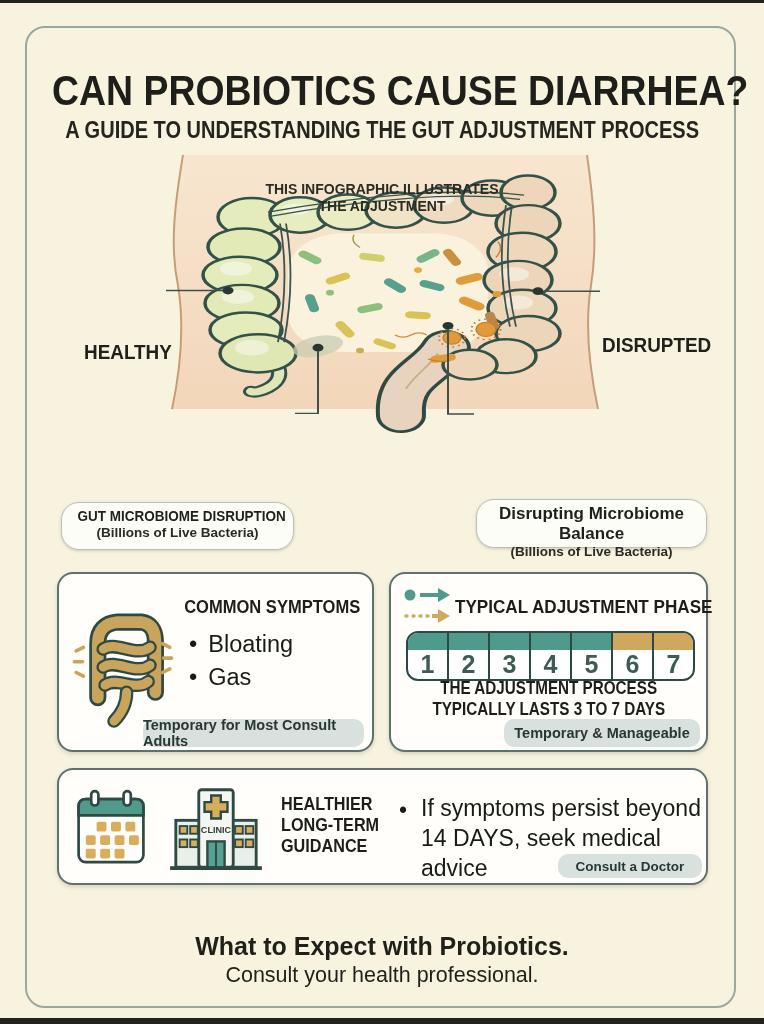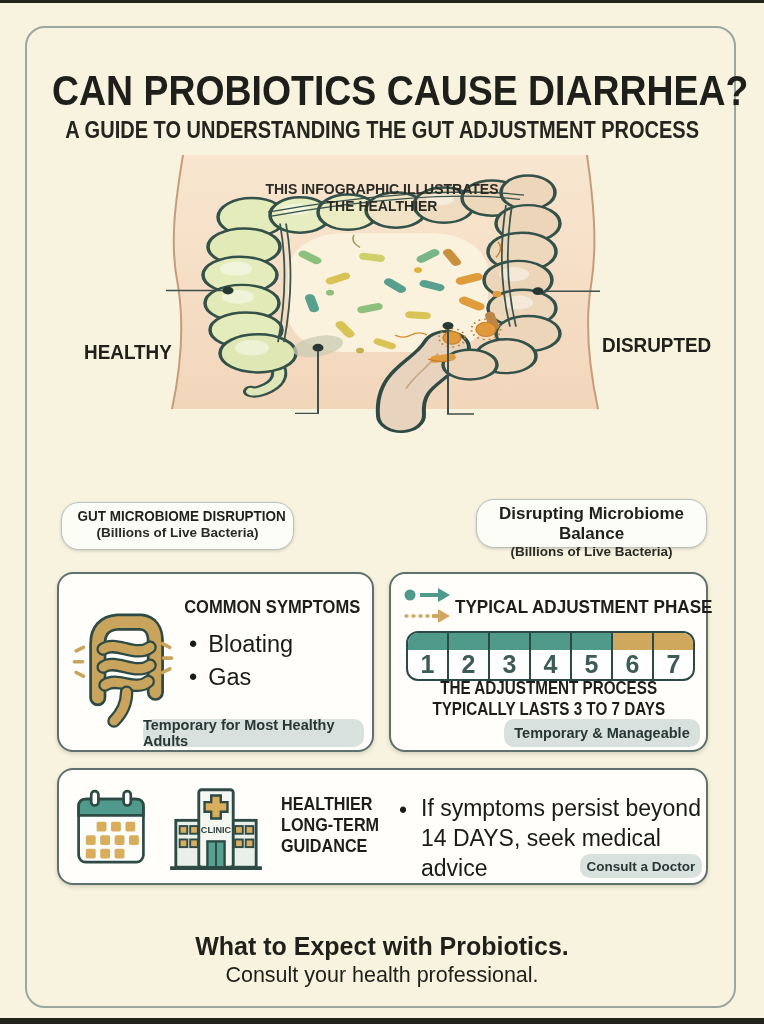--- a/index.html
+++ b/index.html
@@ -48,21 +48,21 @@
   #card-symptoms   { left:57px;  top:572px; width:317px; height:180px; }
   #card-adjustment { left:389px; top:572px; width:319px; height:180px; }
   #card-guidance   { left:57px;  top:768px; width:651px; height:117px; }
 
   .badge {
     position:absolute; background:#d9e1de; border-radius:10px; color:#273734;
     font-weight:600; display:flex; align-items:center; justify-content:center;
   }
   #badge-symptoms   { right:8px; bottom:3px; width:221px; height:28px; font-size:14.5px; }
   #badge-adjustment { right:6px; bottom:3px; width:196px; height:28px; font-size:14.5px; }
-  #badge-guidance   { right:4px; bottom:5px; width:122px; height:24px; font-size:13.5px; }
+  #badge-guidance   { right:4px; bottom:5px; width:144px; height:24px; font-size:13.5px; }
 
   .card-h { font-weight:800; color:#1d1e19; }
   #symptoms-title { position:absolute; left:112px; top:22px; width:196px; text-align:center; font-size:19px; }
   #symptoms-list { position:absolute; left:130px; top:54px; list-style:none; }
   #symptoms-list li { font-size:23.5px; font-weight:500; color:#191b16; line-height:1.4; }
   #symptoms-list li::before { content:"•"; margin-right:11px; }
   #gut-icon { position:absolute; left:10px; top:16px; }
 
   #adjustment-title { position:absolute; left:64px; top:22px; font-size:19px; }
   #arrows-icon { position:absolute; left:13px; top:12px; }
@@ -226,21 +226,21 @@
     <g fill="#273833">
       <circle cx="228" cy="347" r="5.5"></circle>
       <circle cx="538" cy="348" r="5.5"></circle>
       <circle cx="318" cy="428" r="5.5"></circle>
       <circle cx="448" cy="397" r="5.5"></circle>
     </g>
   </svg>
 
   <div class="caption">
     <div>THIS INFOGRAPHIC ILLUSTRATES</div>
-    <div>THE HEALTHIER</div>
+    <div>THE ADJUSTMENT</div>
   </div>
 
   <div class="side-label" id="label-healthy">
     <span class="cond-l">HEALTHY</span>
   </div>
   <div class="side-label" id="label-disrupted">
     <span class="cond-l">DISRUPTED</span>
   </div>
 
   <div class="callout" id="callout-left">
@@ -277,21 +277,21 @@
         </g>
       </g>
     </svg>
     <div class="card-h" id="symptoms-title">
       <span class="cond">COMMON SYMPTOMS</span>
     </div>
     <ul id="symptoms-list">
       <li>Bloating</li>
       <li>Gas</li>
     </ul>
-    <div class="badge" id="badge-symptoms">Temporary for Most Healthy Adults</div>
+    <div class="badge" id="badge-symptoms">Temporary for Most Consult Adults</div>
   </div>
 
   <div class="card" id="card-adjustment">
     <svg id="arrows-icon" width="50" height="42" viewBox="0 0 50 42">
       <circle cx="6" cy="9" r="5.5" fill="#4f9a8b"></circle>
       <line x1="16" y1="9" x2="36" y2="9" stroke="#4f9a8b" stroke-width="4"></line>
       <polygon points="34,2 46,9 34,16" fill="#4f9a8b"></polygon>
       <line x1="2" y1="30" x2="28" y2="30" stroke="#d2a85f" stroke-width="3.5" stroke-dasharray="1 6" stroke-linecap="round"></line>
       <line x1="28" y1="30" x2="36" y2="30" stroke="#d2a85f" stroke-width="4"></line>
       <polygon points="34,23 46,30 34,37" fill="#d2a85f"></polygon>

